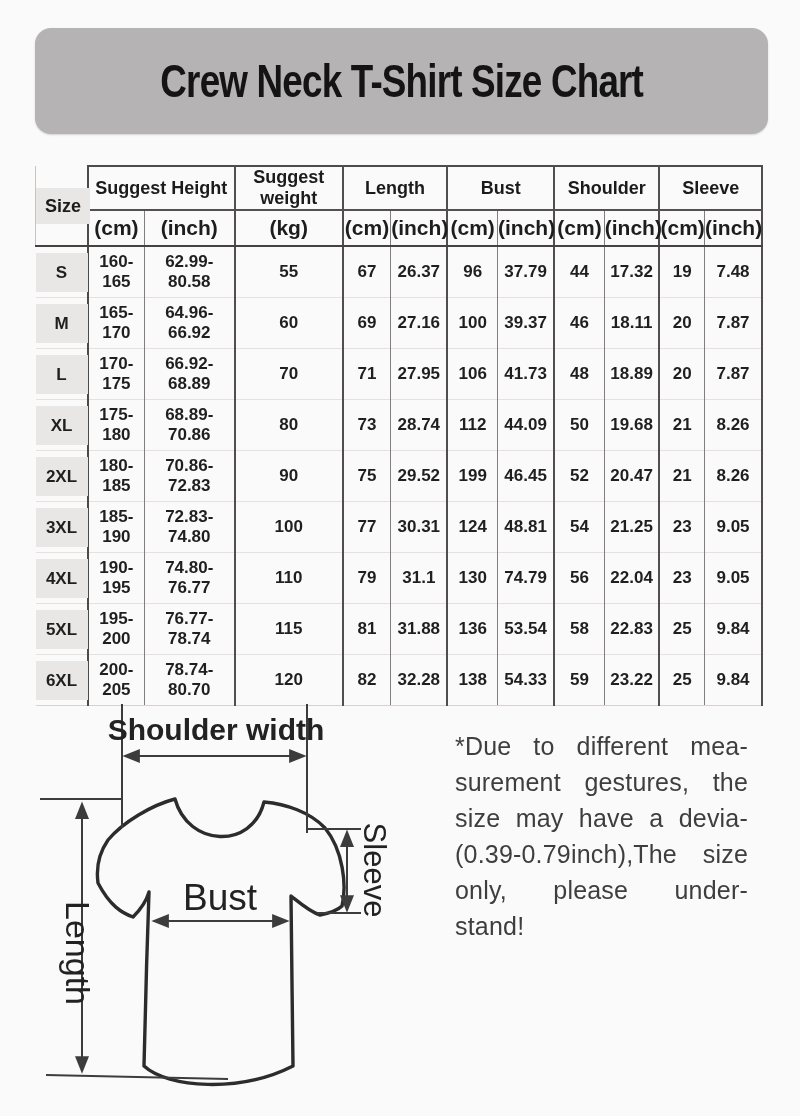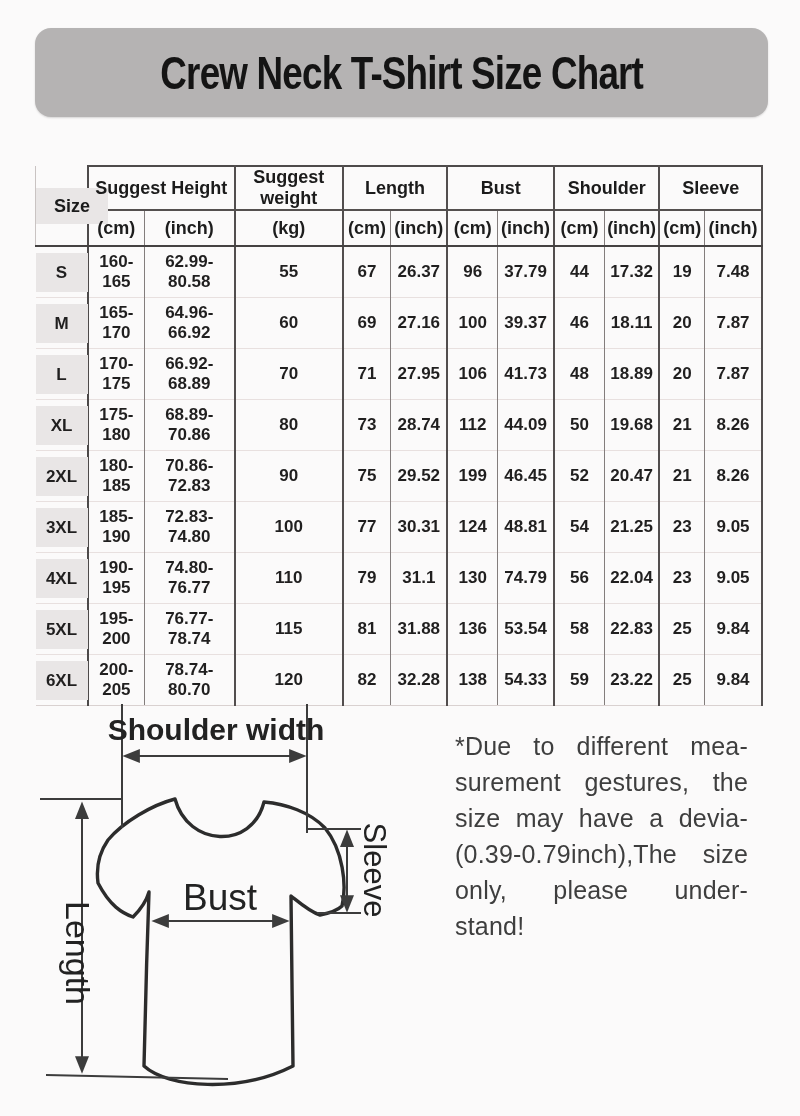--- a/index.html
+++ b/index.html
@@ -2,50 +2,50 @@
 <html><head>
 <meta charset="utf-8">
 <style>
   html,body{margin:0;padding:0;}
   body{
     width:800px;height:1116px;position:relative;overflow:hidden;
     background:#fbfafa;font-family:"Liberation Sans",sans-serif;
   }
   
   .banner{
-    position:absolute;left:35px;top:28px;width:733px;height:89px;
+    position:absolute;left:35px;top:28px;width:733px;height:106px;
     background:#b5b3b3;border-radius:16px;
     display:flex;align-items:center;justify-content:center;
     box-shadow:0 1px 2px rgba(0,0,0,.15);
   }
   .banner h1{
     margin:0;font-size:46px;font-weight:700;color:#141414;
     transform:scaleX(.8);letter-spacing:-1px;white-space:nowrap;
   }
   
   .size-table{
     position:absolute;left:35px;top:165px;width:728px;
     border-collapse:collapse;table-layout:fixed;
   }
   .size-table th,.size-table td{text-align:center;vertical-align:middle;padding:0;}
   .size-table thead .r1 th{height:30px;font-size:18px;font-weight:700;color:#1b1b1b;}
-  .size-table thead .r2 th{height:34px;font-size:18px;font-weight:700;color:#1d1d1d;}
+  .size-table thead .r2 th{height:34px;font-size:21px;font-weight:700;color:#1d1d1d;}
   .size-table tbody td{height:50px;font-size:17px;font-weight:700;color:#201f1f;}
   .h-group{border-top:2px solid #4d4a4a;border-bottom:2px solid #54504f;}
   .h-size{border-right:2px solid #4d4a4a;border-bottom:2px solid #454242;border-left:1px solid #c9c3c2;}
   .g-end{border-right:2px solid #524e4e;}
   .u-sep{border-right:1px solid #837d7c;}
   .h-unit{border-bottom:2px solid #454242;}
   .h-unit.inch{color:#6b4848;}
   td.inch{color:#6f615e;font-weight:600;}
   td.size-cell{border-right:2px solid #4d4a4a;}
   tbody tr+tr td{border-top:1px solid #e8e0df;}
   tbody tr:last-child td{border-bottom:1px solid #d9d1d0;}
   .chip{display:inline-block;min-width:44px;padding:11px 4px;background:#e9e6e6;line-height:1;}
-  .h-size .chip{padding:9px 14px;}
+  .h-size .chip{padding:9px 5px;}
   
   .diagram{position:absolute;left:20px;top:700px;width:420px;height:416px;}
   .diagram svg{display:block;width:100%;height:100%;}
   .shirt{fill:none;stroke:#2c2c2c;stroke-width:3.4;stroke-linecap:round;stroke-linejoin:round;}
   .mline{stroke:#3c3c3c;stroke-width:2;fill:none;}
   .dlabel{fill:#222;}
   
   .note{
     position:absolute;left:455px;top:728px;width:293px;
     color:#3e3e3e;font-size:25px;line-height:36px;letter-spacing:.2px;

